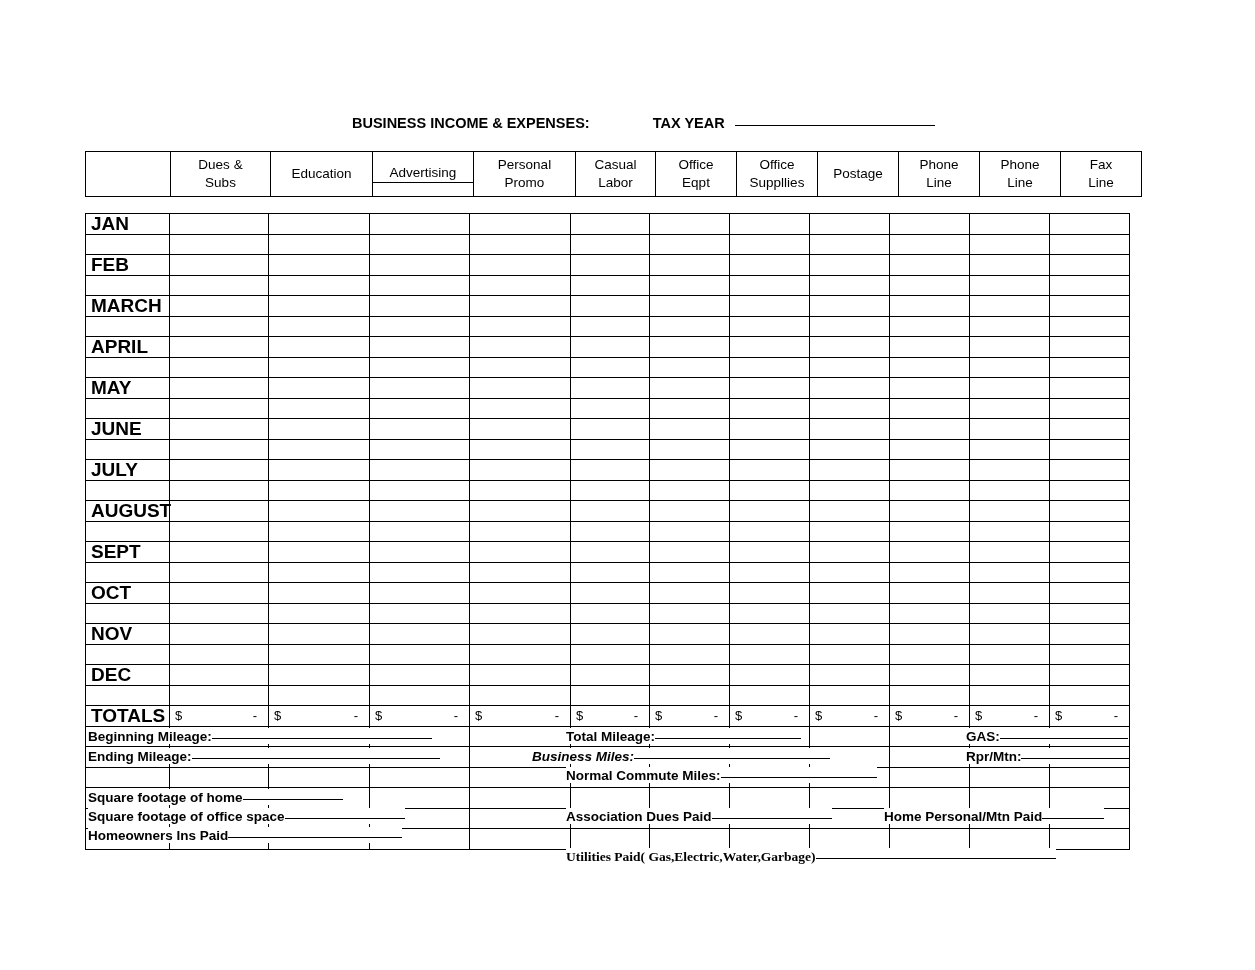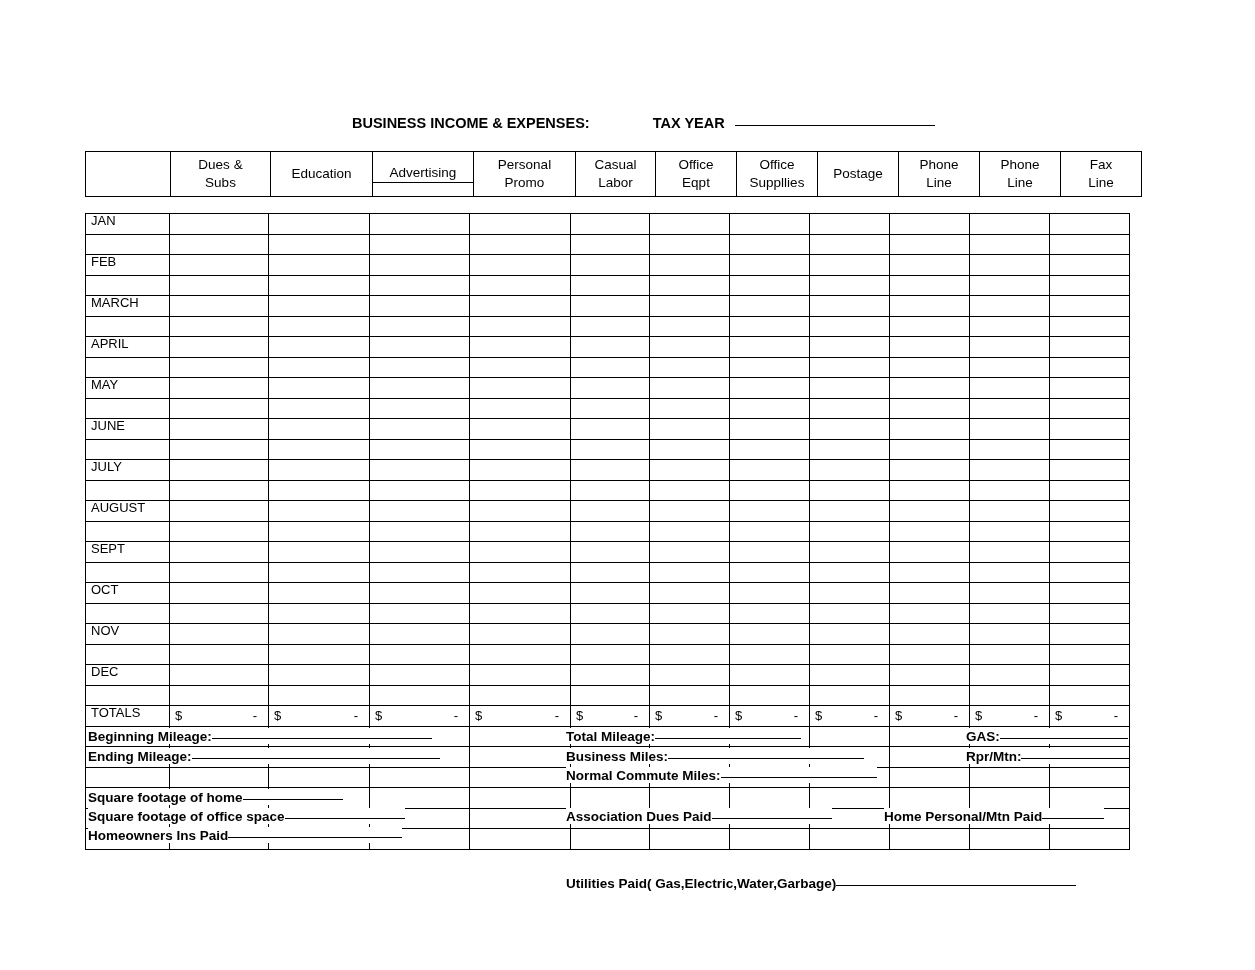--- a/index.html
+++ b/index.html
@@ -81,22 +81,22 @@
     table-layout: fixed;
     width: 1040px;
   }
   .grid td {
     border: 1.2px solid #000;
     padding: 0;
     height: 19.5px;
     font-size: 13px;
   }
   .grid td.month {
-    font-weight: normal;
-    font-size: 13px;
+    font-weight: bold;
+    font-size: 19px;
     padding-left: 5px;
     vertical-align: top;
     line-height: 1.0;
   }
   .grid tr.tall td { height: 19.5px; }
   .grid td.blank-cell { }
 
   .totals-cell {
     position: relative;
     font-size: 13px;
@@ -690,30 +690,30 @@
   <div class="note" style="left:88px; top:808px;">
     <span>Square footage of office space</span><span class="ln" style="width:120px"></span>
   </div>
   <div class="note" style="left:88px; top:827px;">
     <span>Homeowners Ins Paid</span><span class="ln" style="width:174px"></span>
   </div>
 
   <div class="note" style="left:566px; top:728px;text-align:right;">
     <span>Total Mileage:</span><span class="ln" style="width:146px"></span>
   </div>
-  <div class="note" style="left:566px; top:748px;">
+  <div class="note" style="left:532px; top:748px;font-style:italic;">
     <span>Business Miles:</span><span class="ln" style="width:196px"></span>
   </div>
   <div class="note" style="left:566px; top:767px;">
     <span>Normal Commute Miles:</span><span class="ln" style="width:156px"></span>
   </div>
   <div class="note" style="left:566px; top:808px;">
     <span>Association Dues Paid</span><span class="ln" style="width:120px"></span>
   </div>
-  <div class="note" style="left:566px; top:875px;">
+  <div class="note" style="left:566px; top:848px;font-family:Liberation Serif, serif;">
     <span>Utilities Paid( Gas,Electric,Water,Garbage)</span><span class="ln" style="width:240px"></span>
   </div>
 
   <div class="note" style="left:966px; top:728px;">
     <span>GAS:</span><span class="ln" style="width:128px"></span>
   </div>
   <div class="note" style="left:966px; top:748px;">
     <span>Rpr/Mtn:</span><span class="ln" style="width:108px"></span>
   </div>
   <div class="note" style="left:884px; top:808px;">

